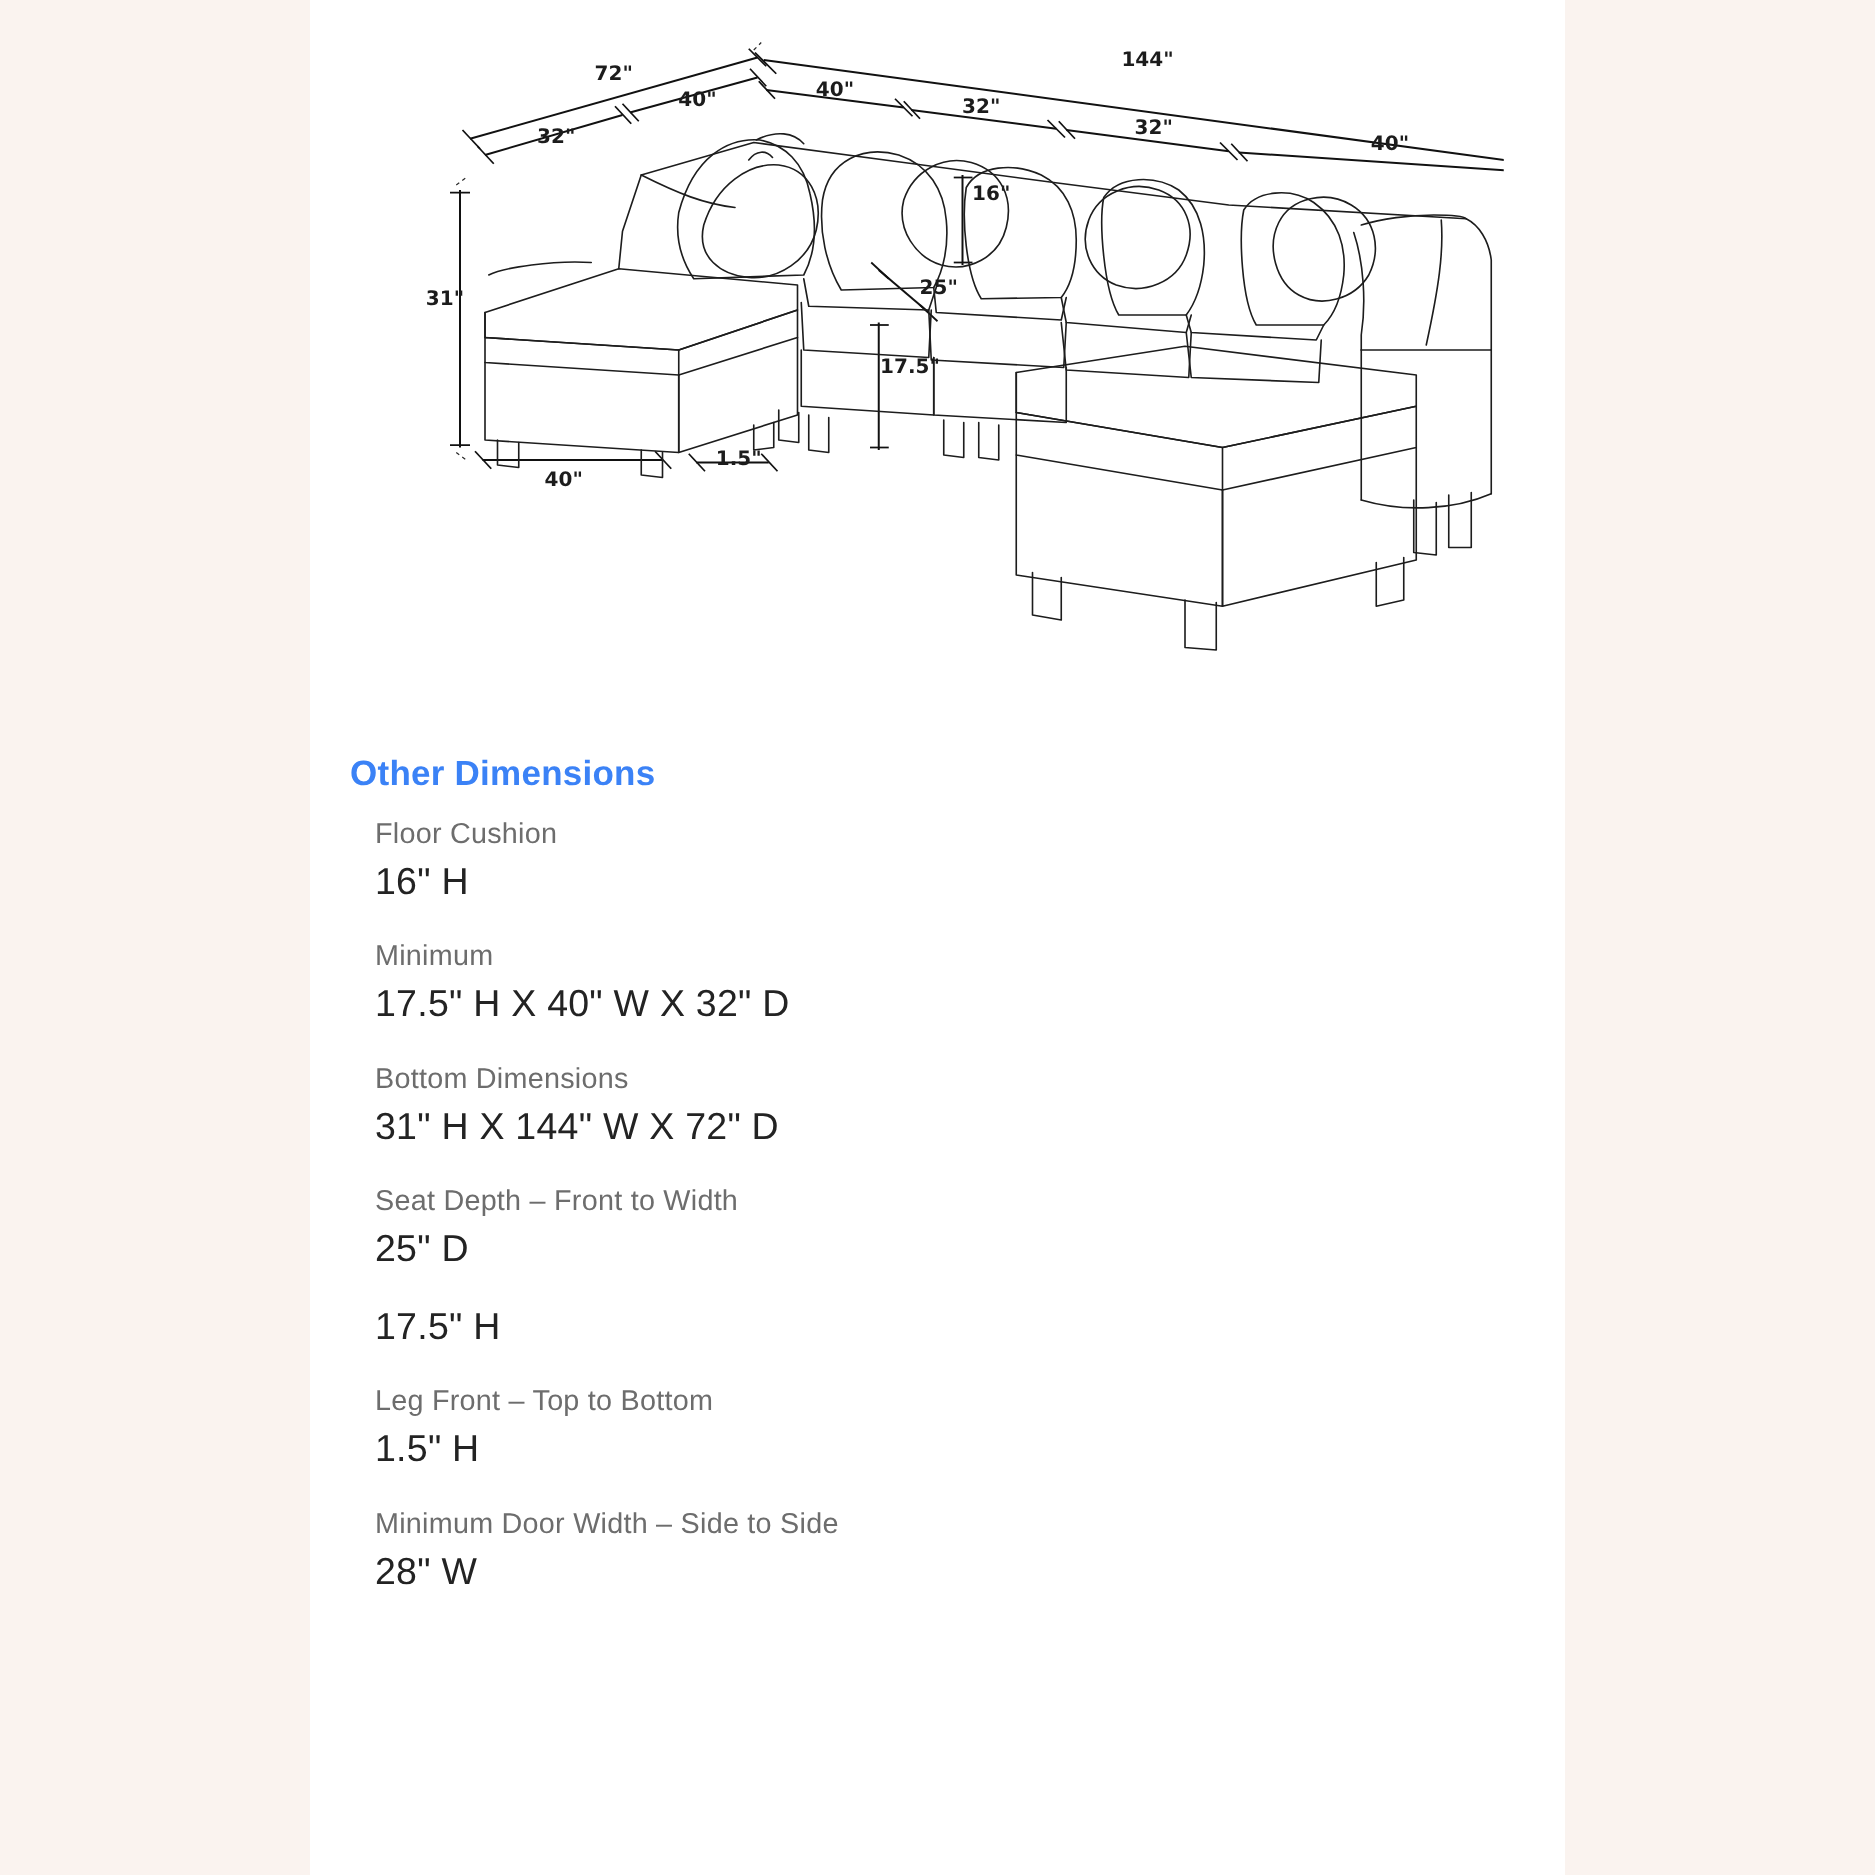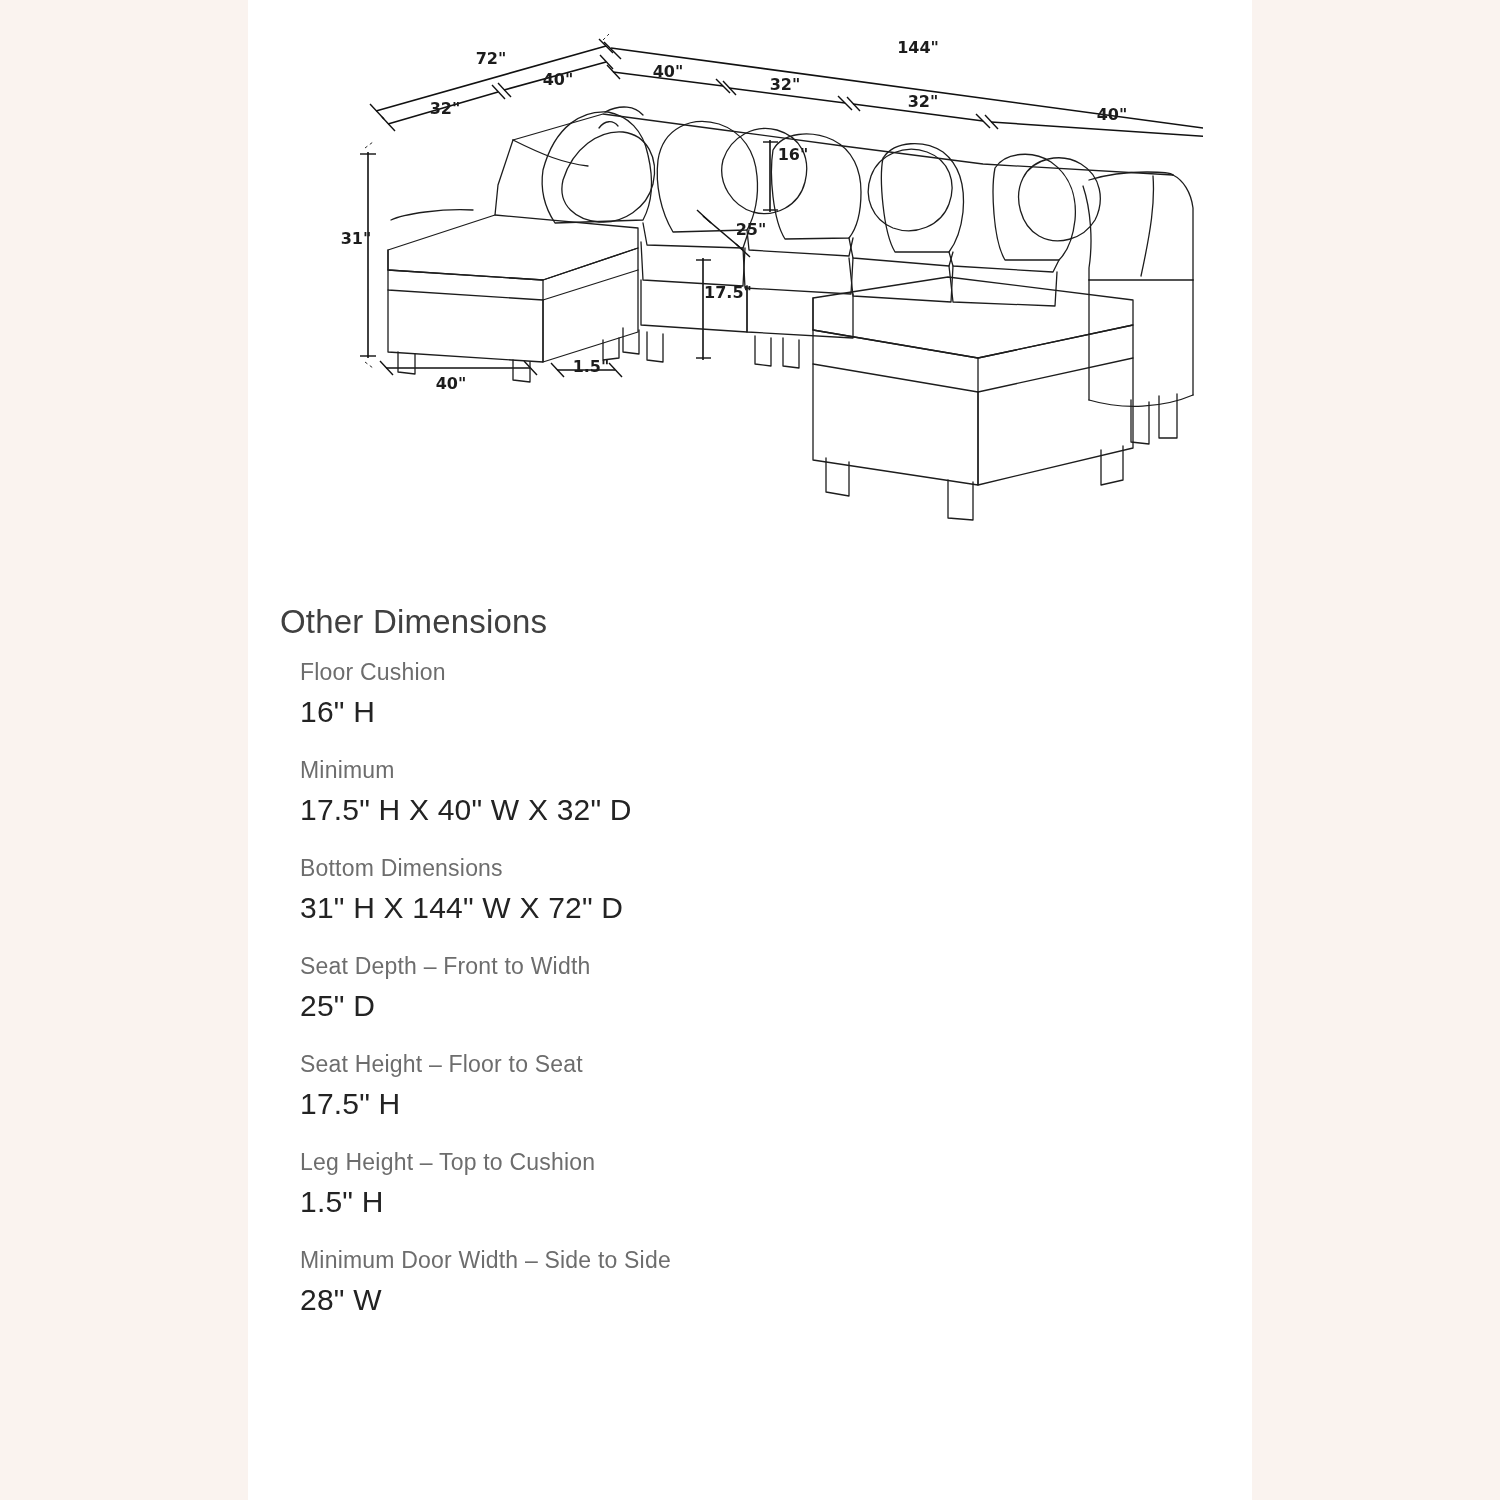--- a/index.html
+++ b/index.html
@@ -32,23 +32,23 @@
   .diagram-wrap svg {
     display: block;
   }
   .content {
     position: absolute;
     left: 0;
     top: 555px;
     width: 1004px;
   }
   .section-title {
-    font-size: 33px;
-    color: #404040;
-    font-weight: normal;
+    font-size: 28px;
+    color: #3b82f6;
+    font-weight: bold;
     margin: 0;
     padding: 48px 0 0 32px;
     letter-spacing: 0.2px;
   }
   .spec-list {
     padding: 18px 0 0 52px;
   }
   .spec-label {
     font-size: 23px;
     color: #6d6d6d;
@@ -250,24 +250,23 @@
 
       <div class="spec-label">Minimum</div>
       <div class="spec-value">17.5" H X 40" W X 32" D</div>
 
       <div class="spec-label">Bottom Dimensions</div>
       <div class="spec-value">31" H X 144" W X 72" D</div>
 
       <div class="spec-label">Seat Depth – Front to Width</div>
       <div class="spec-value">25" D</div>
 
-      <div class="spec-label">Seat Height – Floor to Seat</div>
       <div class="spec-value">17.5" H</div>
 
-      <div class="spec-label">Leg Height – Top to Cushion</div>
+      <div class="spec-label">Leg Front – Top to Bottom</div>
       <div class="spec-value">1.5" H</div>
 
       <div class="spec-label">Minimum Door Width – Side to Side</div>
       <div class="spec-value">28" W</div>
     </div>
   </div>
 
 </div>
 
 </body></html>

